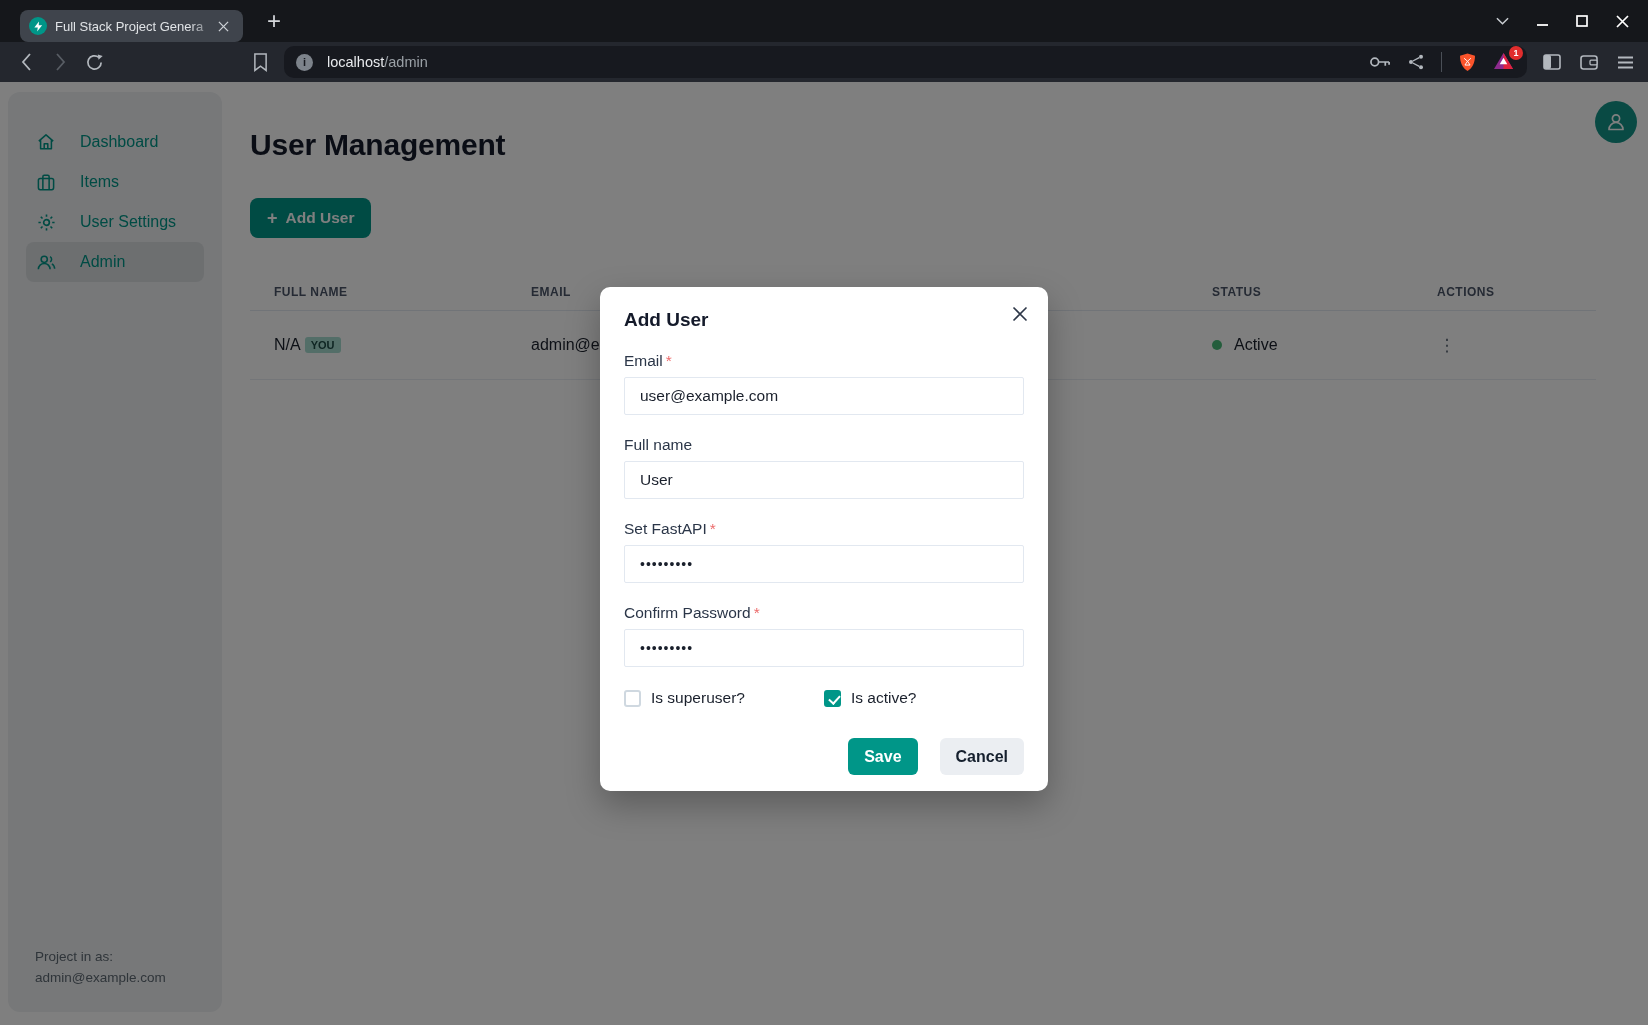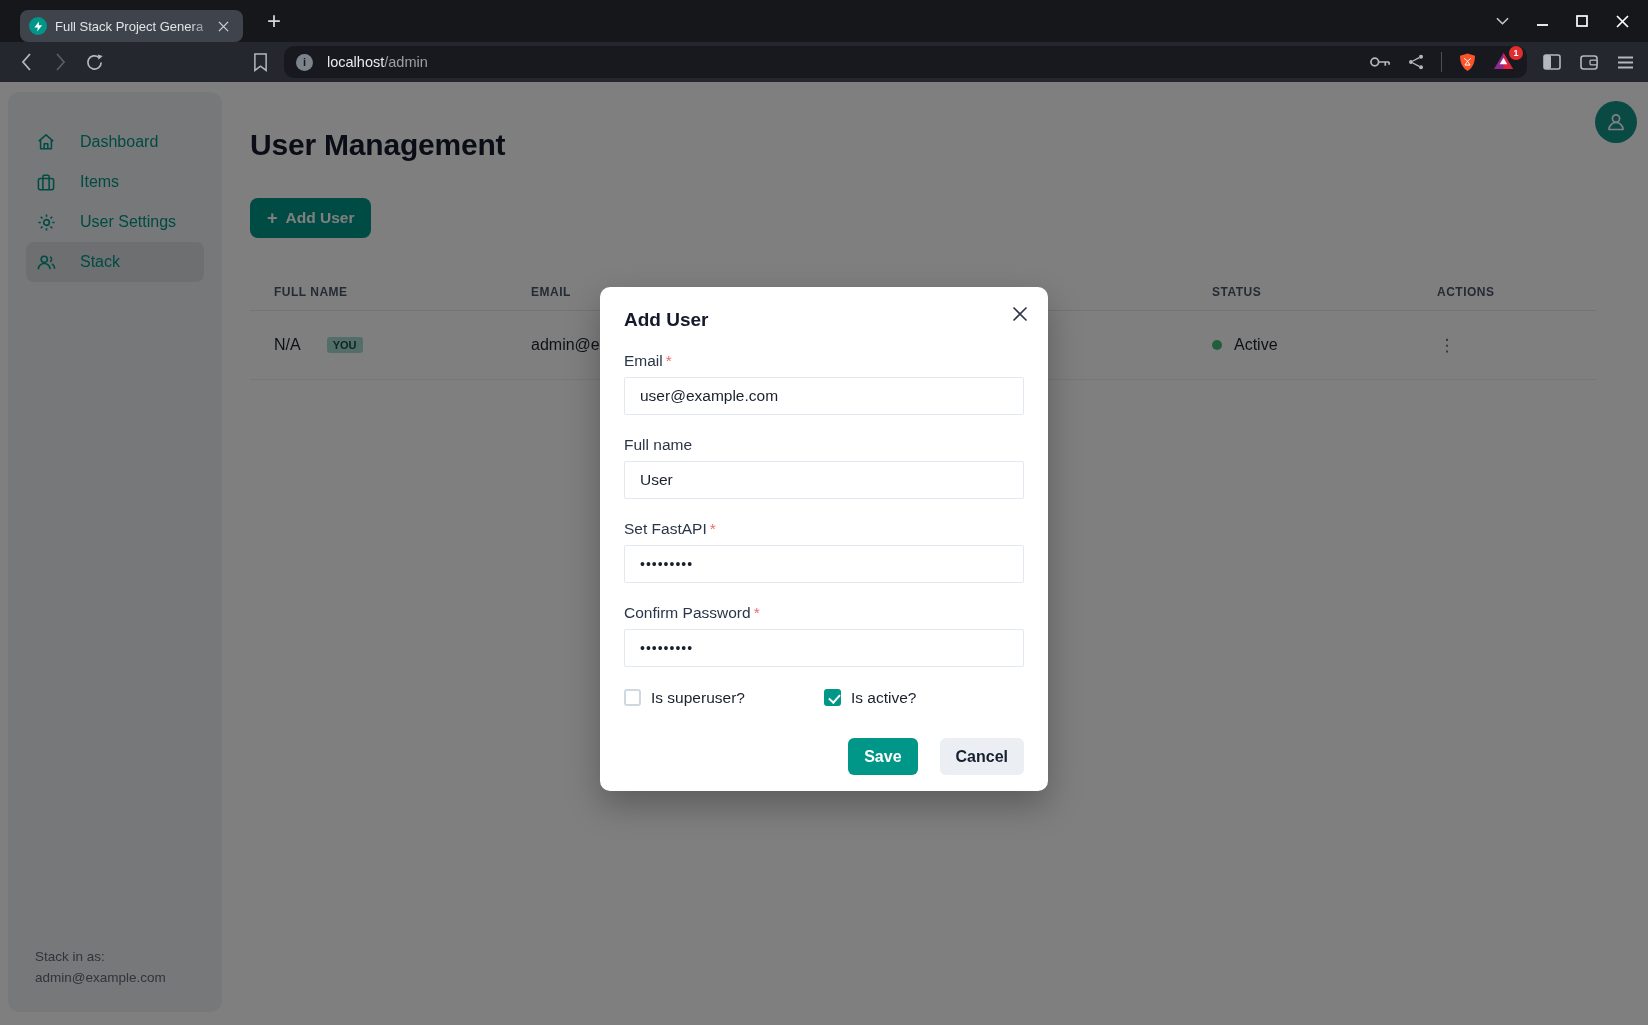--- a/index.html
+++ b/index.html
@@ -63,41 +63,41 @@
   .add-user-btn { margin-top:36px; height:40px; padding:0 17px; background:#009688; color:#fff;
                   border:none; border-radius:8px; font-size:15.5px; font-weight:bold;
                   display:inline-flex; align-items:center; gap:8px; cursor:pointer; font-family:inherit; }
   .add-user-btn .plus { font-size:18px; font-weight:bold; line-height:1; }
 
   .table { margin-top:36px; width:1346px; }
   .trow { display:grid; grid-template-columns:257px 681px 225px 1fr; align-items:center; padding-left:24px; }
   .thead { height:37px; border-bottom:1px solid #e2e8f0; }
   .thead .th { font-size:12px; font-weight:bold; color:#4a5568; letter-spacing:0.5px; }
   .tbody-row { height:69px; border-bottom:1px solid #e9edf2; font-size:16px; color:#1a202c; }
-  .you-badge { display:inline-block; margin-left:26px; background:#a7dcd1; color:#1d4a45;
+  .you-badge { display:inline-block; margin-left:4px; background:#a7dcd1; color:#1d4a45;
                font-size:11px; font-weight:bold; padding:2px 6px; border-radius:3px; vertical-align:1px; }
   .status-cell { display:flex; align-items:center; gap:12px; }
   .status-dot { width:10px; height:10px; border-radius:50%; background:#48bb78; }
   .kebab { color:#5f6a78; font-size:17px; letter-spacing:0; cursor:pointer; width:20px; text-align:center; }
 
   
   .overlay { position:absolute; inset:0; background:rgba(0,0,0,0.5); z-index:5; }
   .modal { position:absolute; left:600px; top:205px; width:448px; background:#fff; border-radius:10px;
            box-shadow:0 14px 34px rgba(0,0,0,0.28); z-index:6; padding:22px 24px 16px; }
   .modal-title { font-size:19px; font-weight:bold; color:#141a2a; }
   .modal-close { position:absolute; top:13px; right:14px; width:28px; height:28px; display:flex;
                  align-items:center; justify-content:center; color:#2d3748; cursor:pointer; background:none; border:none; }
   .field { margin-top:21px; }
   .field label { display:block; font-size:15.5px; color:#2b3648; margin-bottom:7px; }
   .req { color:#ec6a6a; margin-left:3px; }
   .field input { width:100%; height:38px; border:1px solid #e2e8f0; border-radius:2px;
                  padding:0 15px; font-size:15.5px; color:#1a202c; font-family:inherit; outline:none; }
   .pw input { letter-spacing:1px; font-size:14px; }
   .checks { display:flex; margin-top:22px; }
-  .check { flex:1; display:flex; align-items:flex-start; gap:10px; font-size:15.5px; color:#1a202c; cursor:pointer; }
+  .check { flex:1; display:flex; align-items:center; gap:10px; font-size:15.5px; color:#1a202c; cursor:pointer; }
   .cbox { width:17px; height:17px; border:2px solid #cfd8e0; border-radius:3px; background:#fff; position:relative; flex:0 0 17px; }
   .cbox.checked { background:#009688; border-color:#009688; }
   .cbox.checked::after { content:""; position:absolute; left:4.5px; top:1px; width:5px; height:9px;
                          border:solid #fff; border-width:0 2px 2px 0; transform:rotate(42deg); }
   .modal-actions { display:flex; justify-content:flex-end; gap:22px; margin-top:31px; }
   .btn { height:37px; padding:0 16px; border-radius:6px; font-size:16px; font-weight:bold;
          border:none; cursor:pointer; font-family:inherit; }
   .btn-save { background:#009688; color:#fff; }
   .btn-cancel { background:#ebeef2; color:#16202e; }
 
@@ -256,25 +256,25 @@
         <span>User Settings</span>
       </div>
       <div class="side-item active">
         <span class="ic">
           <svg width="19" height="17" viewBox="0 0 21 18">
               <circle cx="8" cy="5.5" r="3.4" stroke="#009688" stroke-width="1.7" fill="none"></circle>
               <path d="M1.5 16.5 a6.5 6.5 0 0 1 13 0" stroke="#009688" stroke-width="1.7" fill="none"></path>
               <path d="M14.5 2.6 a3.4 3.4 0 0 1 0 5.8 M16.5 10.5 a6.6 6.6 0 0 1 3 5.5" stroke="#009688" stroke-width="1.7" fill="none"></path>
             </svg>
         </span>
-        <span>Stack</span>
+        <span>Admin</span>
       </div>
     </div>
     <div class="sidebar-footer">
-      <div>Stack in as:</div>
+      <div>Project in as:</div>
       <div>admin@example.com</div>
     </div>
   </div>
 
   <div class="main">
     <h1 class="page-title">User Management</h1>
     <button class="add-user-btn">
       <span class="plus">+</span>
       <span>Add User</span>
     </button>

